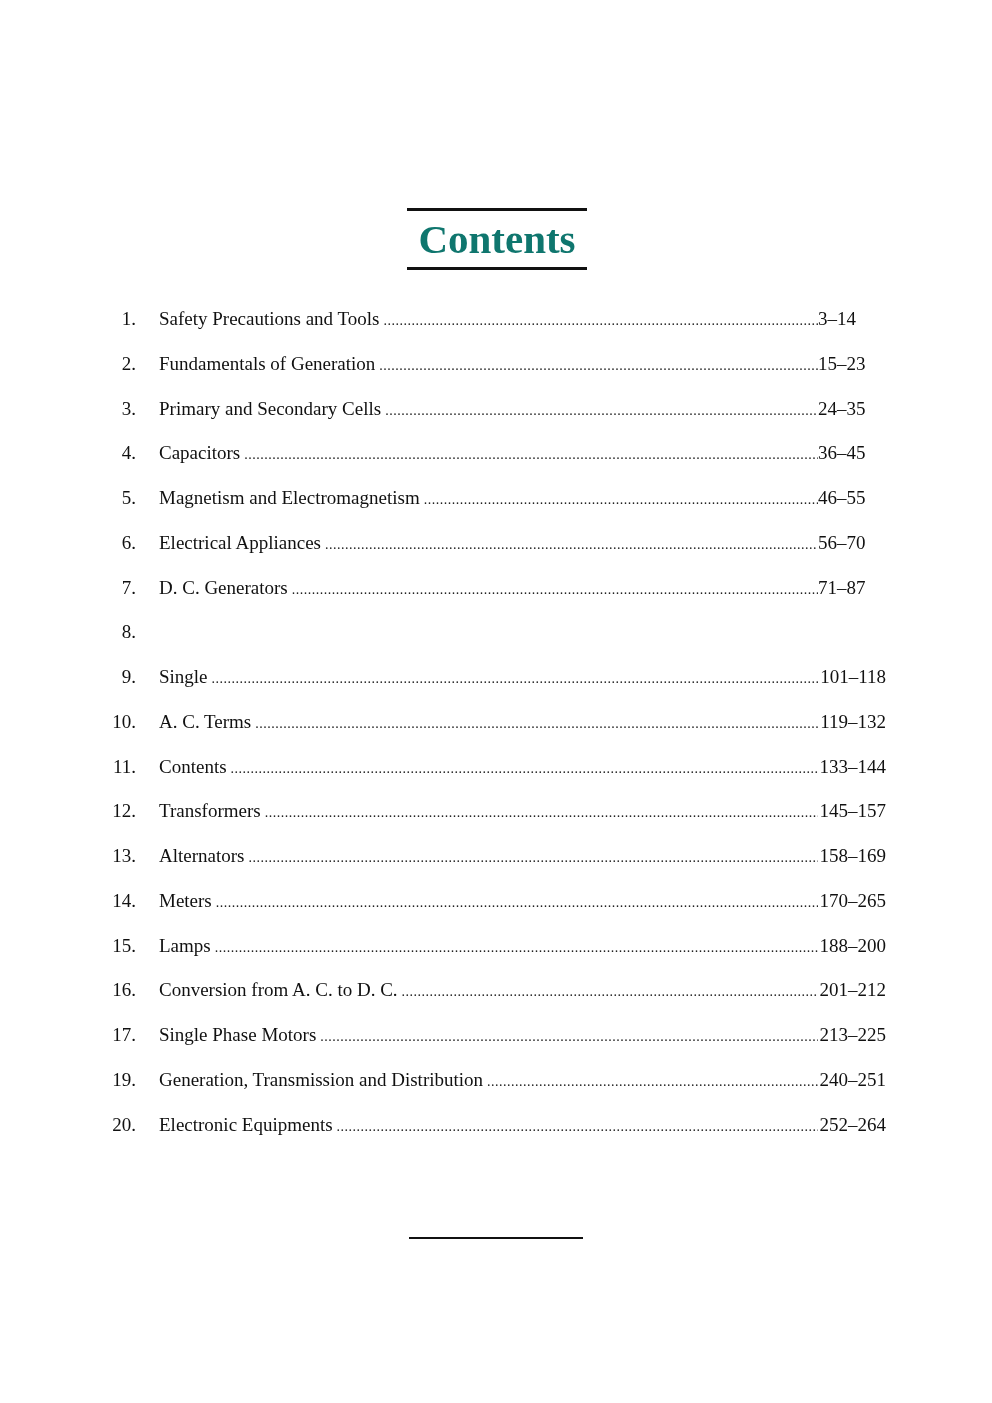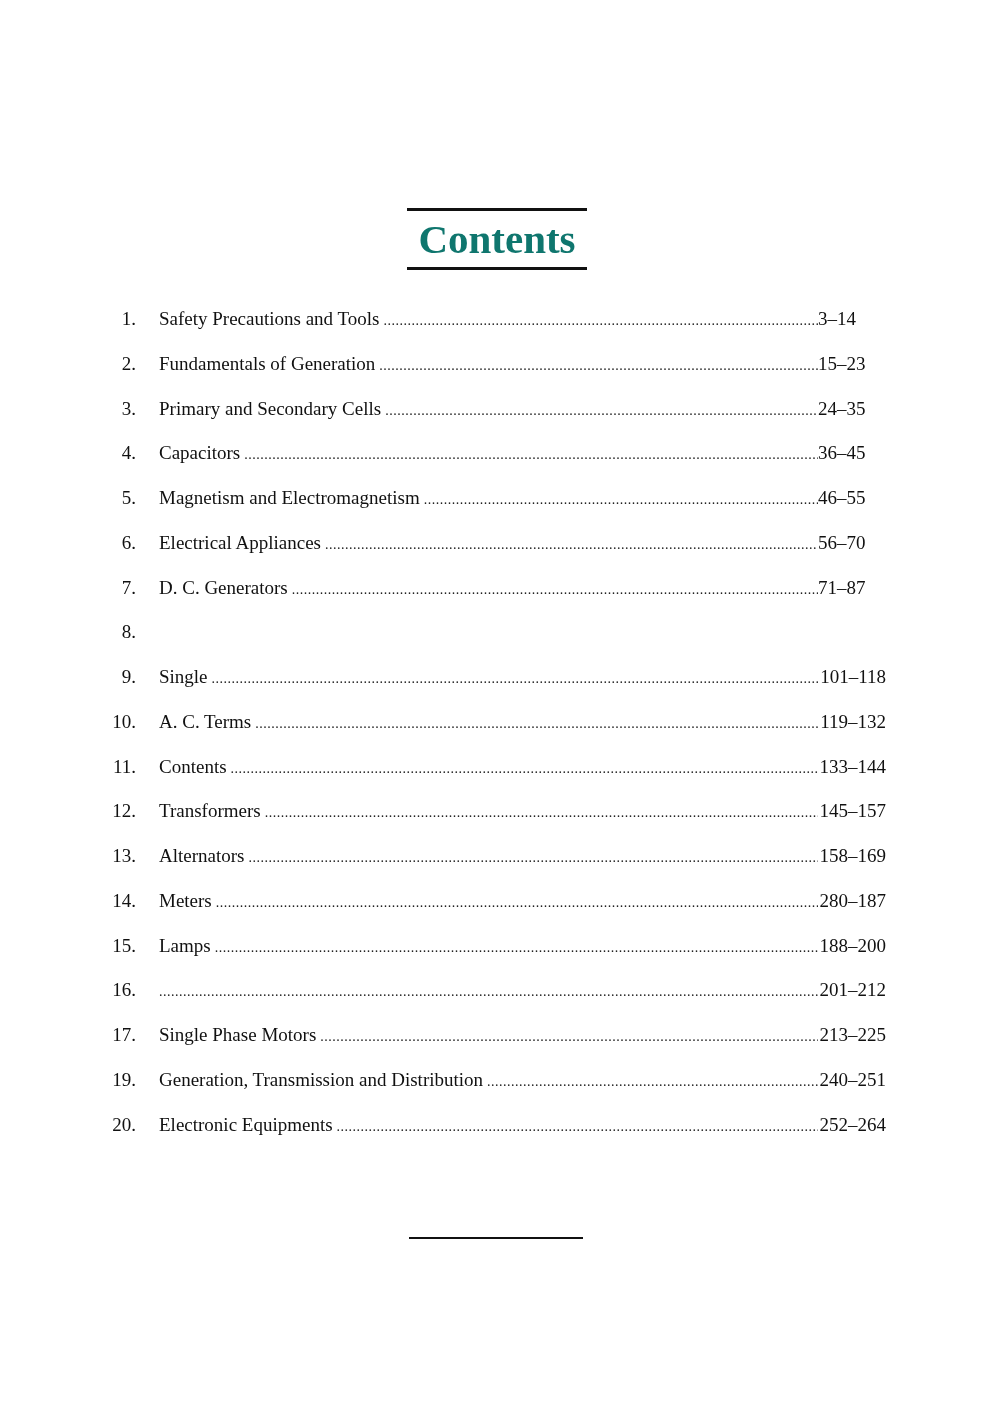--- a/index.html
+++ b/index.html
@@ -206,34 +206,35 @@
       <span class="label">Alternators</span>
       <span class="leader"></span>
       <span class="pages wide">158–169</span>
     </div>
   </div>
   <div class="entry">
     <span class="num">14.</span>
     <div class="label-wrap">
       <span class="label">Meters</span>
       <span class="leader"></span>
-      <span class="pages wide">280–187</span>
+      <span class="pages wide">170–265</span>
     </div>
   </div>
   <div class="entry">
     <span class="num">15.</span>
     <div class="label-wrap">
       <span class="label">Lamps</span>
       <span class="leader"></span>
       <span class="pages wide">188–200</span>
     </div>
   </div>
   <div class="entry">
     <span class="num">16.</span>
     <div class="label-wrap">
+      <span class="label">Conversion from A. C. to D. C.</span>
       <span class="leader"></span>
       <span class="pages wide">201–212</span>
     </div>
   </div>
   <div class="entry">
     <span class="num">17.</span>
     <div class="label-wrap">
       <span class="label">Single Phase Motors</span>
       <span class="leader"></span>
       <span class="pages wide">213–225</span>

